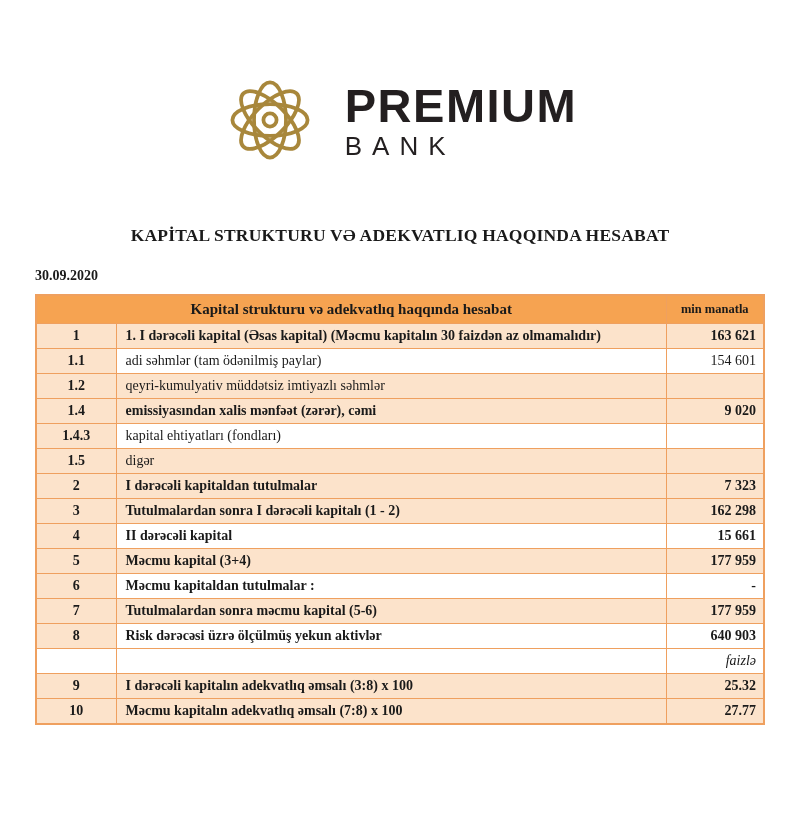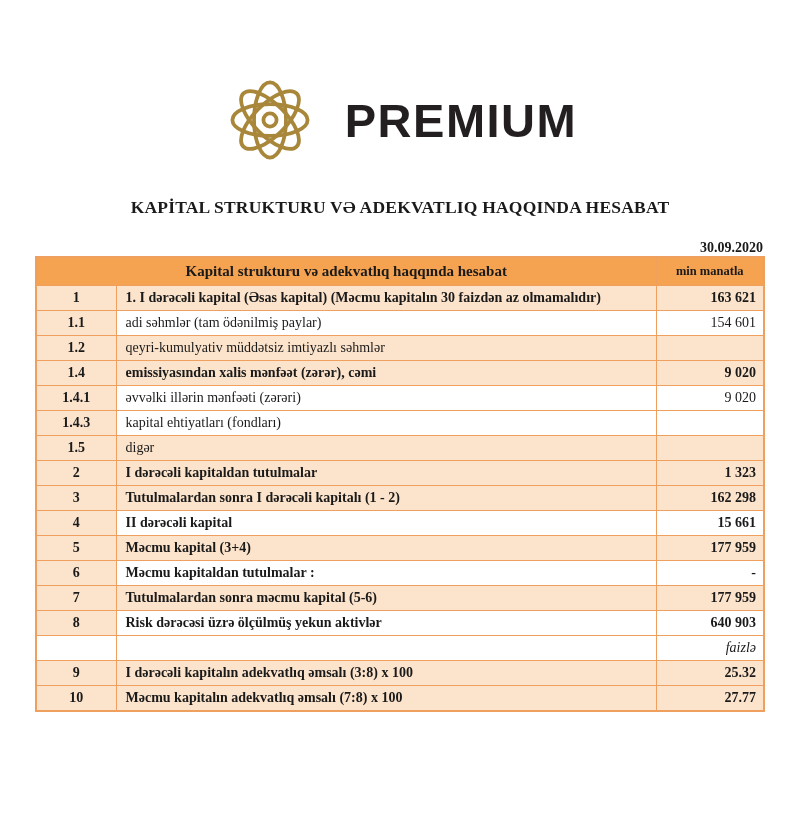--- a/index.html
+++ b/index.html
@@ -27,26 +27,26 @@
     font-size:47px;letter-spacing:1.5px;line-height:1;color:#231F20;
   }
   .logo-bank{
     font-family:"Liberation Sans", sans-serif;font-weight:400;
     font-size:26px;letter-spacing:10px;line-height:1;color:#231F20;margin-top:4px;
   }
 
   
   .report-title{
     text-align:center;font-weight:bold;font-size:17.5px;
-    margin-top:27px;letter-spacing:0.2px;
+    margin-top:55px;letter-spacing:0.2px;
   }
   .content{width:730px;margin:0 auto;}
   .report-date{
-    text-align:right;font-weight:bold;font-size:14px;
-    margin-top:22px;margin-bottom:0;padding-right:2px;
+    text-align:left;font-weight:bold;font-size:14px;
+    margin-top:22px;margin-bottom:10px;padding-right:2px;
   }
 
   
   table.capital-table{
     border-collapse:collapse;width:730px;font-size:14px;
     border:2px solid var(--border);
   }
   .capital-table th,.capital-table td{
     border:1px solid var(--border);
     height:25px;padding:1px 4px;vertical-align:middle;
@@ -55,21 +55,21 @@
     background:var(--header-bg);font-size:15px;font-weight:bold;
     text-align:center;padding:5px 4px;
   }
   th.unit-header{
     background:var(--header-bg);font-size:12.5px;font-weight:bold;
     text-align:center;
   }
   td.num{width:80px;text-align:center;background:var(--row-bg);font-weight:bold;}
   td.num.num-plain{background:#ffffff;font-weight:normal;}
   td.label{text-align:left;padding-left:9px;}
-  td.value{width:108px;text-align:right;padding-right:7px;}
+  td.value{width:98px;text-align:right;padding-right:7px;}
   tr.shaded td.label,tr.shaded td.value{background:var(--row-bg);}
   tr.bold td.label,tr.bold td.value{font-weight:bold;}
   td.value.no-bold{font-weight:normal;}
   tr.italic td.value{font-style:italic;}
 </style>
 </head>
 <body>
 
 <div class="page">
 
@@ -78,20 +78,21 @@
       <g class="emblem-stroke" stroke-width="4">
         <ellipse cx="50" cy="50" rx="40" ry="17" transform="rotate(0 50 50)"></ellipse>
         <ellipse cx="50" cy="50" rx="40" ry="17" transform="rotate(45 50 50)"></ellipse>
         <ellipse cx="50" cy="50" rx="40" ry="17" transform="rotate(90 50 50)"></ellipse>
         <ellipse cx="50" cy="50" rx="40" ry="17" transform="rotate(135 50 50)"></ellipse>
         <circle cx="50" cy="50" r="7"></circle>
       </g>
     </svg>
     <div class="logo-wordmark">
       <div class="logo-premium">PREMIUM</div>
+      <div class="logo-bank">BANK</div>
     </div>
   </div>
 
   <div class="report-title">KAPİTAL STRUKTURU VƏ ADEKVATLIQ HAQQINDA HESABAT</div>
 
   <div class="content">
     <div class="report-date">30.09.2020</div>
 
     <table class="capital-table">
       <thead>
@@ -115,38 +116,33 @@
             <td class="num">1.2</td>
             <td class="label">qeyri-kumulyativ müddətsiz imtiyazlı səhmlər</td>
             <td class="value"></td>
           </tr>
           <tr class="shaded bold">
             <td class="num">1.4</td>
             <td class="label">emissiyasından xalis mənfəət (zərər), cəmi</td>
             <td class="value">9 020</td>
           </tr>
           <tr>
-            <td class="num">1.4.1</td>
-            <td class="label">əvvəlki illərin mənfəəti (zərəri)</td>
-            <td class="value">9 020</td>
-          </tr>
-          <tr>
             <td class="num">1.4.3</td>
             <td class="label">kapital ehtiyatları (fondları)</td>
             <td class="value"></td>
           </tr>
           <tr class="shaded">
             <td class="num">1.5</td>
             <td class="label">digər</td>
             <td class="value"></td>
           </tr>
           <tr class="shaded bold">
             <td class="num">2</td>
             <td class="label">I dərəcəli kapitaldan  tutulmalar</td>
-            <td class="value">1 323</td>
+            <td class="value">7 323</td>
           </tr>
           <tr class="shaded bold">
             <td class="num">3</td>
             <td class="label">Tutulmalardan  sonra I dərəcəli kapitalı (1 - 2)</td>
             <td class="value">162 298</td>
           </tr>
           <tr class="bold">
             <td class="num">4</td>
             <td class="label">II dərəcəli  kapital</td>
             <td class="value no-bold">15 661</td>

